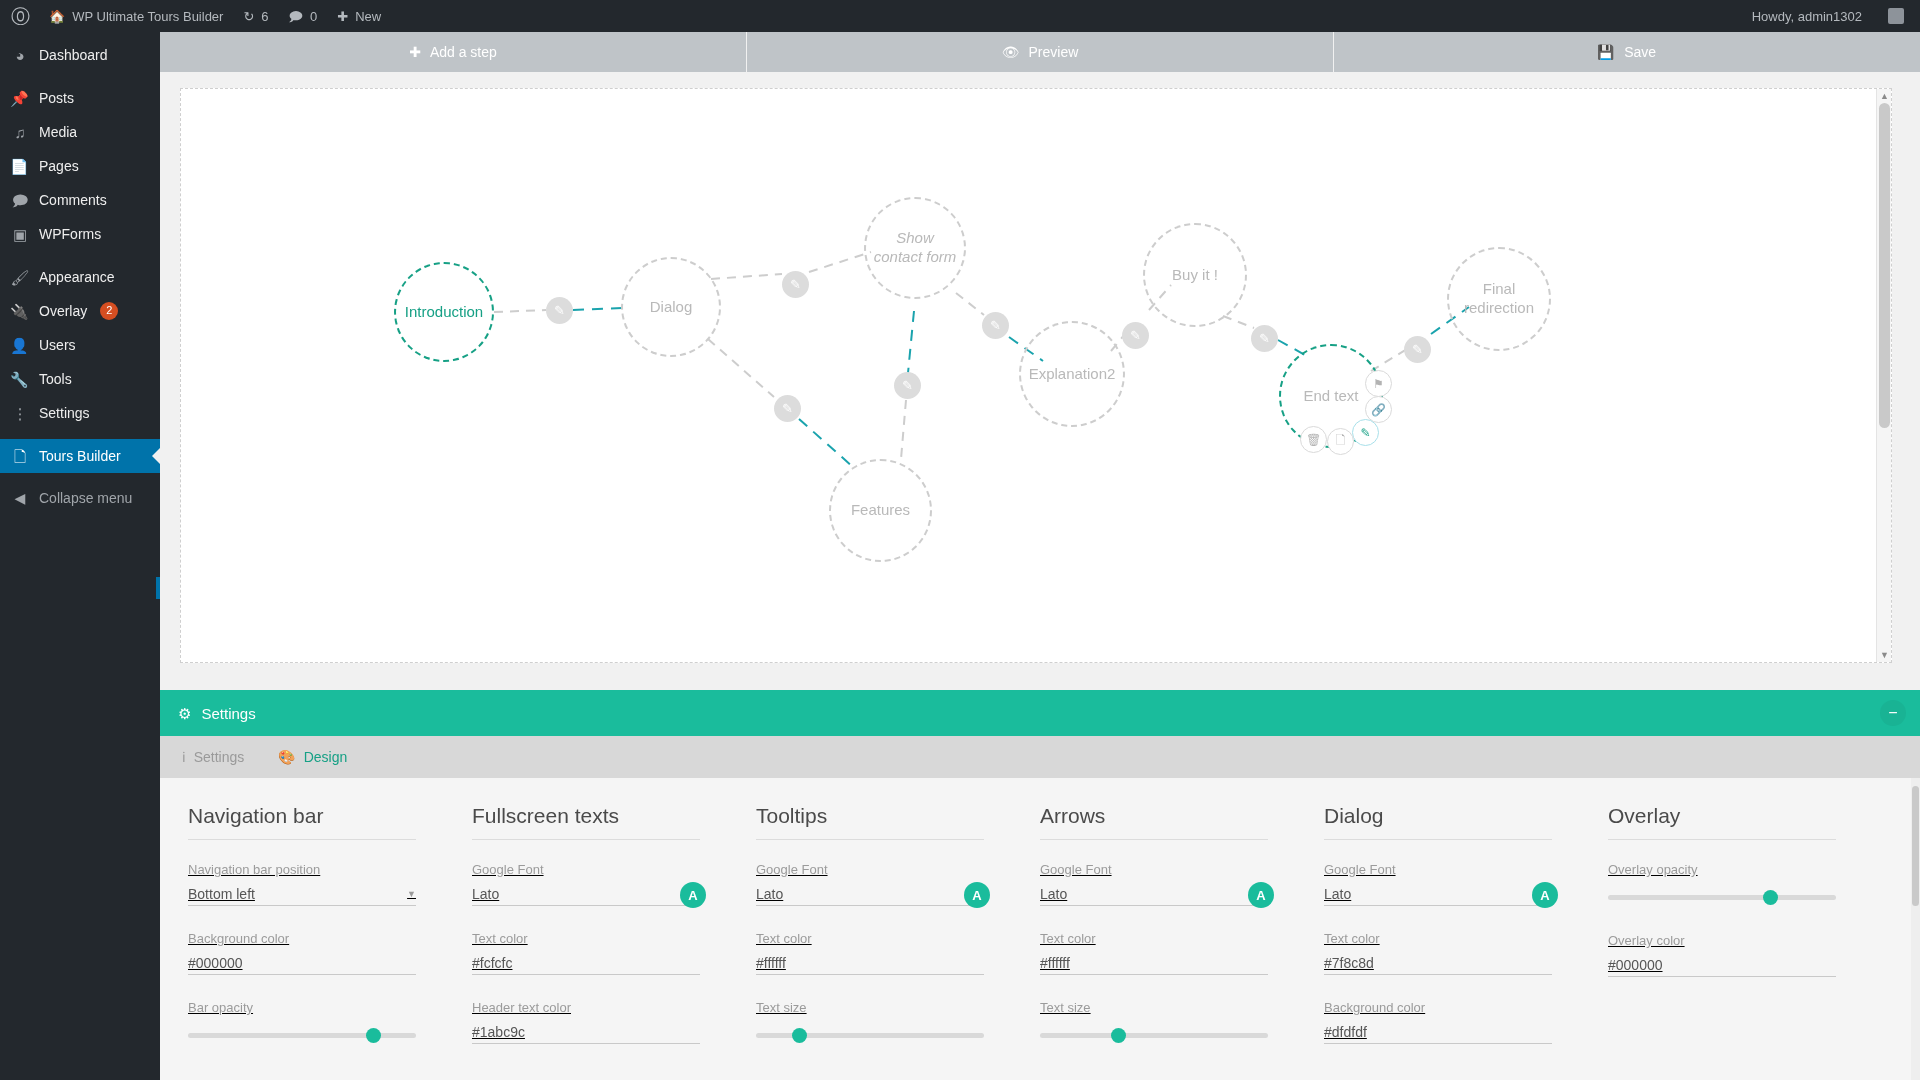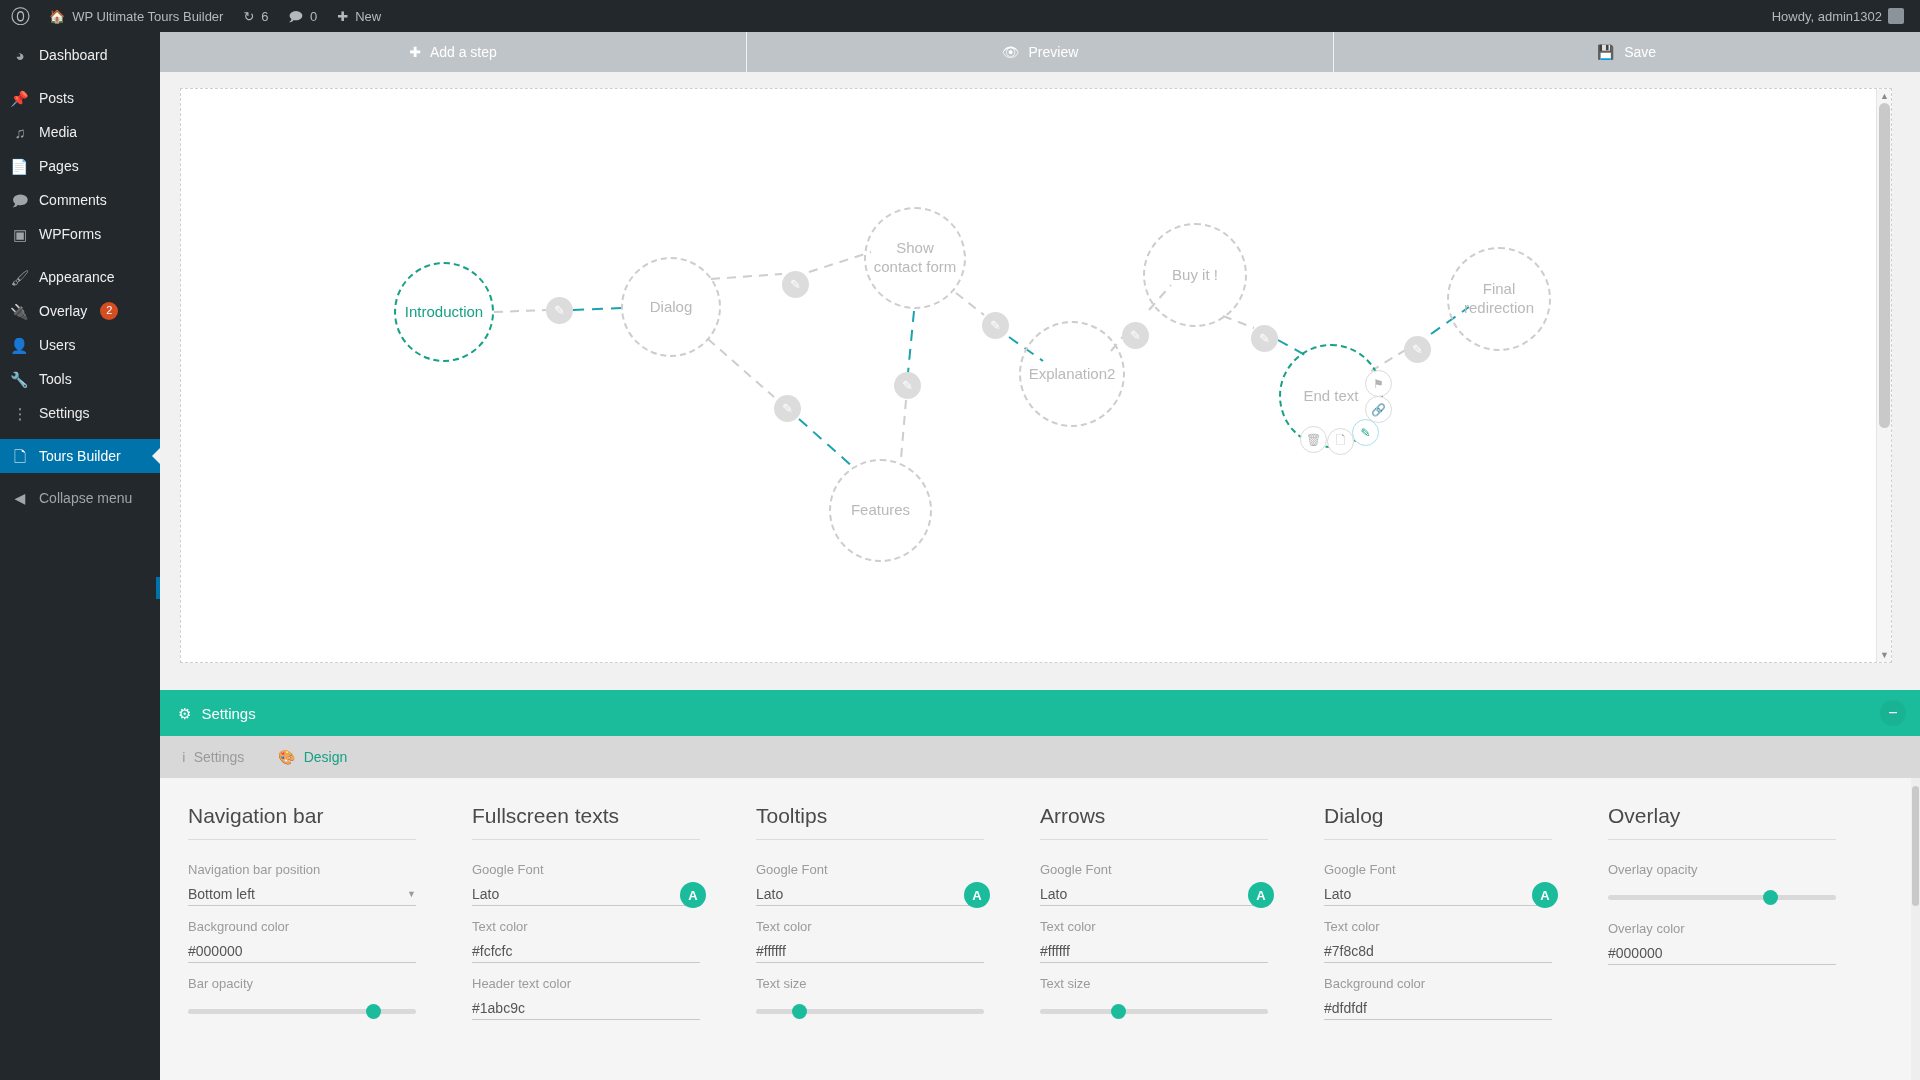--- a/index.html
+++ b/index.html
@@ -21,21 +21,21 @@
     font-size: 13px;
     z-index: 50;
   }
   .ab-item {
     display: flex; align-items: center; gap: 7px;
     height: 32px; padding: 0 10px;
     color: #b4b9be; white-space: nowrap;
   }
   .ab-logo { padding: 0 9px 0 11px; }
   .ab-spacer { flex: 1; }
-  .ab-right { padding-right: 16px; gap: 6px; }
+  .ab-right { padding-right: 16px; gap: 26px; }
   .ab-avatar {
     width: 16px; height: 16px; border-radius: 2px;
     background: #8d939a;
   }
   .glyph { display: inline-block; line-height: 1; }
 
   
   .sidebar {
     position: absolute; top: 32px; left: 0;
     width: 160px; height: 1048px;
@@ -197,21 +197,21 @@
     padding: 26px 0 0 0;
     overflow: hidden;
   }
   .col { width: 284px; padding: 0 28px 0 28px; position: relative; }
   .col-title {
     font-size: 21px; color: #4a4a4a; font-weight: 400;
     padding-bottom: 11px; border-bottom: 1px solid #dcdcdc;
     margin-bottom: 22px;
     font-family: "Liberation Sans", sans-serif;
   }
-  .fld { margin-bottom: 13px; position: relative; }
+  .fld { margin-bottom: 25px; position: relative; text-decoration: underline; }
   .fld-label { font-size: 13px; color: #9b9b9b; margin-bottom: 9px; }
   .fld-value {
     font-size: 14px; color: #555;
     border-bottom: 1px solid #c9c9c9;
     padding-bottom: 3px;
     display: flex; align-items: center; justify-content: space-between;
   }
   .caret { color: #9b9b9b; font-size: 9px; }
   .font-badge {
     position: absolute; right: -6px; top: 20px;
@@ -376,21 +376,21 @@
       <line x1="1190" y1="282" x2="1226" y2="260" stroke="#cdcdcd" stroke-width="2" stroke-dasharray="9,7"></line>
       <line x1="1250" y1="245" x2="1288" y2="218" stroke="#1aa3ad" stroke-width="2" stroke-dasharray="11,8"></line>
     </svg>
 
     <div class="node sel" style="left:213px;top:173px;width:100px;height:100px;">
       <span>Introduction</span>
     </div>
     <div class="node" style="left:440px;top:168px;width:100px;height:100px;">
       <span>Dialog</span>
     </div>
-    <div class="node" style="left:683px;top:118px;width:102px;height:102px;">
+    <div class="node" style="left:683px;top:108px;width:102px;height:102px;font-style:italic;">
       <span>Show contact form</span>
     </div>
     <div class="node" style="left:648px;top:370px;width:103px;height:103px;">
       <span>Features</span>
     </div>
     <div class="node" style="left:838px;top:232px;width:106px;height:106px;">
       <span>Explanation2</span>
     </div>
     <div class="node" style="left:962px;top:134px;width:104px;height:104px;">
       <span>Buy it !</span>

